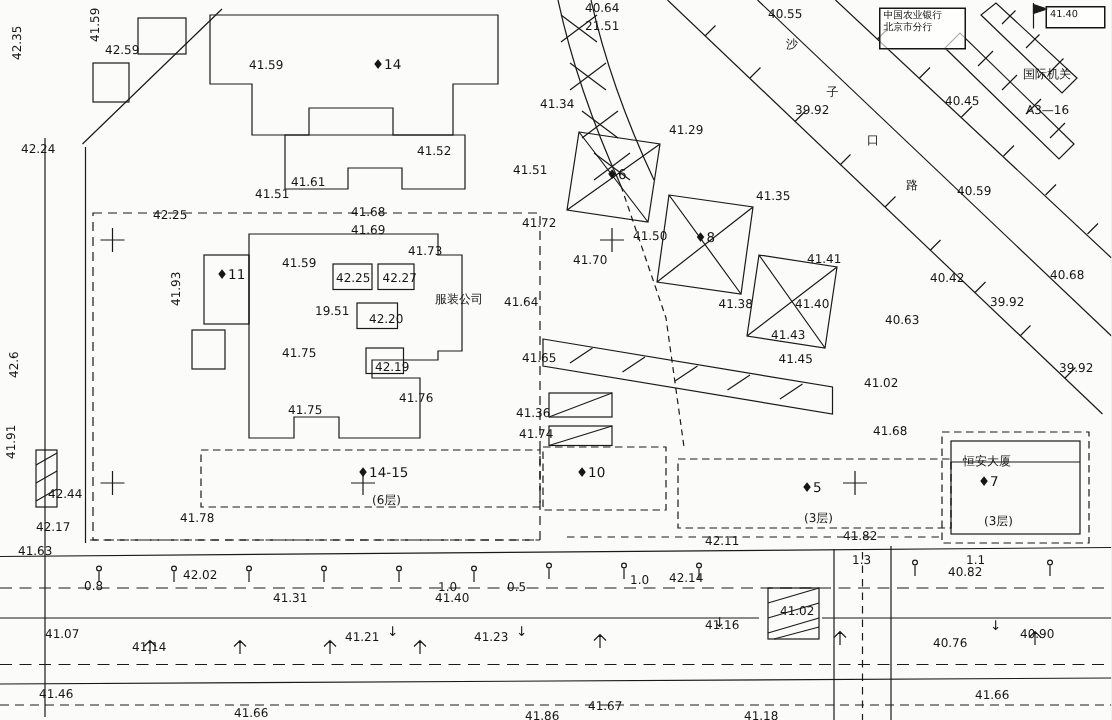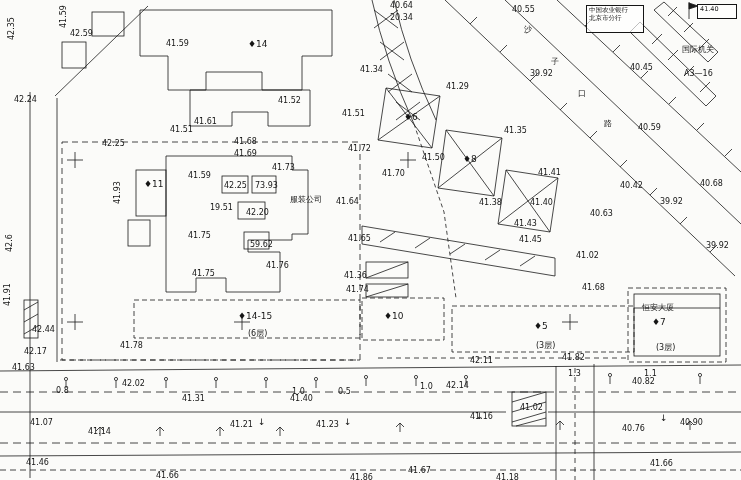--- a/index.html
+++ b/index.html
@@ -162,21 +162,21 @@
     </g>
   </svg>
 
   <div class="layer">
       <div class="lbl vert" style="left: 8px; top: 40px;">42.35</div>
       <div class="lbl vert" style="left: 60px; top: 28px;">41.59</div>
       <div class="lbl" style="left: 70px; top: 30px;">42.59</div>
       <div class="lbl" style="left: 166px; top: 40px;">41.59</div>
       <div class="lbl bld" style="left: 248px; top: 40px;">♦14</div>
       <div class="lbl" style="left: 390px; top: 2px;">40.64</div>
-      <div class="lbl" style="left: 390px; top: 14px;">20.34</div>
+      <div class="lbl" style="left: 390px; top: 14px;">21.51</div>
       <div class="lbl" style="left: 360px; top: 66px;">41.34</div>
       <div class="lbl" style="left: 512px; top: 6px;">40.55</div>
       <div class="lbl" style="left: 630px; top: 64px;">40.45</div>
       <div class="lbl" style="left: 530px; top: 70px;">39.92</div>
       <div class="lbl cjk" style="left: 524px; top: 26px;">沙</div>
       <div class="lbl cjk" style="left: 551px; top: 58px;">子</div>
       <div class="lbl cjk" style="left: 578px; top: 90px;">口</div>
       <div class="lbl cjk" style="left: 604px; top: 120px;">路</div>
       <div class="lbl cjk" style="left: 682px; top: 46px;">国际机关</div>
       <div class="lbl" style="left: 684px; top: 70px;">A3—16</div>
@@ -190,25 +190,25 @@
       <div class="lbl" style="left: 582px; top: 284px;">41.68</div>
       <div class="lbl" style="left: 14px; top: 96px;">42.24</div>
       <div class="lbl" style="left: 102px; top: 140px;">42.25</div>
       <div class="lbl vert" style="left: 114px; top: 204px;">41.93</div>
       <div class="lbl bld" style="left: 144px; top: 180px;">♦11</div>
       <div class="lbl" style="left: 188px; top: 172px;">41.59</div>
       <div class="lbl" style="left: 234px; top: 138px;">41.68</div>
       <div class="lbl" style="left: 234px; top: 150px;">41.69</div>
       <div class="lbl" style="left: 272px; top: 164px;">41.73</div>
       <div class="lbl" style="left: 224px; top: 182px;">42.25</div>
-      <div class="lbl" style="left: 255px; top: 182px;">73.93</div>
+      <div class="lbl" style="left: 255px; top: 182px;">42.27</div>
       <div class="lbl" style="left: 210px; top: 204px;">19.51</div>
       <div class="lbl" style="left: 246px; top: 209px;">42.20</div>
       <div class="lbl" style="left: 188px; top: 232px;">41.75</div>
-      <div class="lbl" style="left: 250px; top: 241px;">59.62</div>
+      <div class="lbl" style="left: 250px; top: 241px;">42.19</div>
       <div class="lbl" style="left: 266px; top: 262px;">41.76</div>
       <div class="lbl" style="left: 192px; top: 270px;">41.75</div>
       <div class="lbl" style="left: 194px; top: 118px;">41.61</div>
       <div class="lbl" style="left: 170px; top: 126px;">41.51</div>
       <div class="lbl" style="left: 254px; top: 97px; margin-left: 24px;">41.52</div>
       <div class="lbl cjk" style="left: 290px; top: 196px;">服装公司</div>
       <div class="lbl" style="left: 336px; top: 198px;">41.64</div>
       <div class="lbl" style="left: 342px; top: 110px;">41.51</div>
       <div class="lbl" style="left: 348px; top: 145px;">41.72</div>
       <div class="lbl" style="left: 382px; top: 170px;">41.70</div>
@@ -258,21 +258,21 @@
       <div class="lbl" style="left: 88px; top: 428px;">41.14</div>
       <div class="lbl" style="left: 230px; top: 421px;">41.21</div>
       <div class="lbl" style="left: 316px; top: 421px;">41.23</div>
       <div class="lbl" style="left: 470px; top: 413px;">41.16</div>
       <div class="lbl" style="left: 622px; top: 425px;">40.76</div>
       <div class="lbl" style="left: 680px; top: 419px;">40.90</div>
       <div class="lbl" style="left: 26px; top: 459px;">41.46</div>
       <div class="lbl" style="left: 156px; top: 472px;">41.66</div>
       <div class="lbl" style="left: 292px; top: 452px; margin-top: 40px;">41.88</div>
       <div class="lbl" style="left: 350px; top: 474px;">41.86</div>
-      <div class="lbl" style="left: 392px; top: 467px; margin-left: 16px;">41.67</div>
+      <div class="lbl" style="left: 392px; top: 467px;">41.67</div>
       <div class="lbl" style="left: 496px; top: 474px;">41.18</div>
       <div class="lbl" style="left: 650px; top: 460px;">41.66</div>
       <div class="lbl arr" style="left: 258px; top: 418px;">↓</div>
       <div class="lbl arr" style="left: 344px; top: 418px;">↓</div>
       <div class="lbl arr" style="left: 476px; top: 412px;">↓</div>
       <div class="lbl arr" style="left: 660px; top: 414px;">↓</div>
     </div>
   <div class="layer">
       <div class="box" style="left: 586px; top: 5px; min-width: 52px; min-height: 24px;">
         <div>中国农业银行</div>

